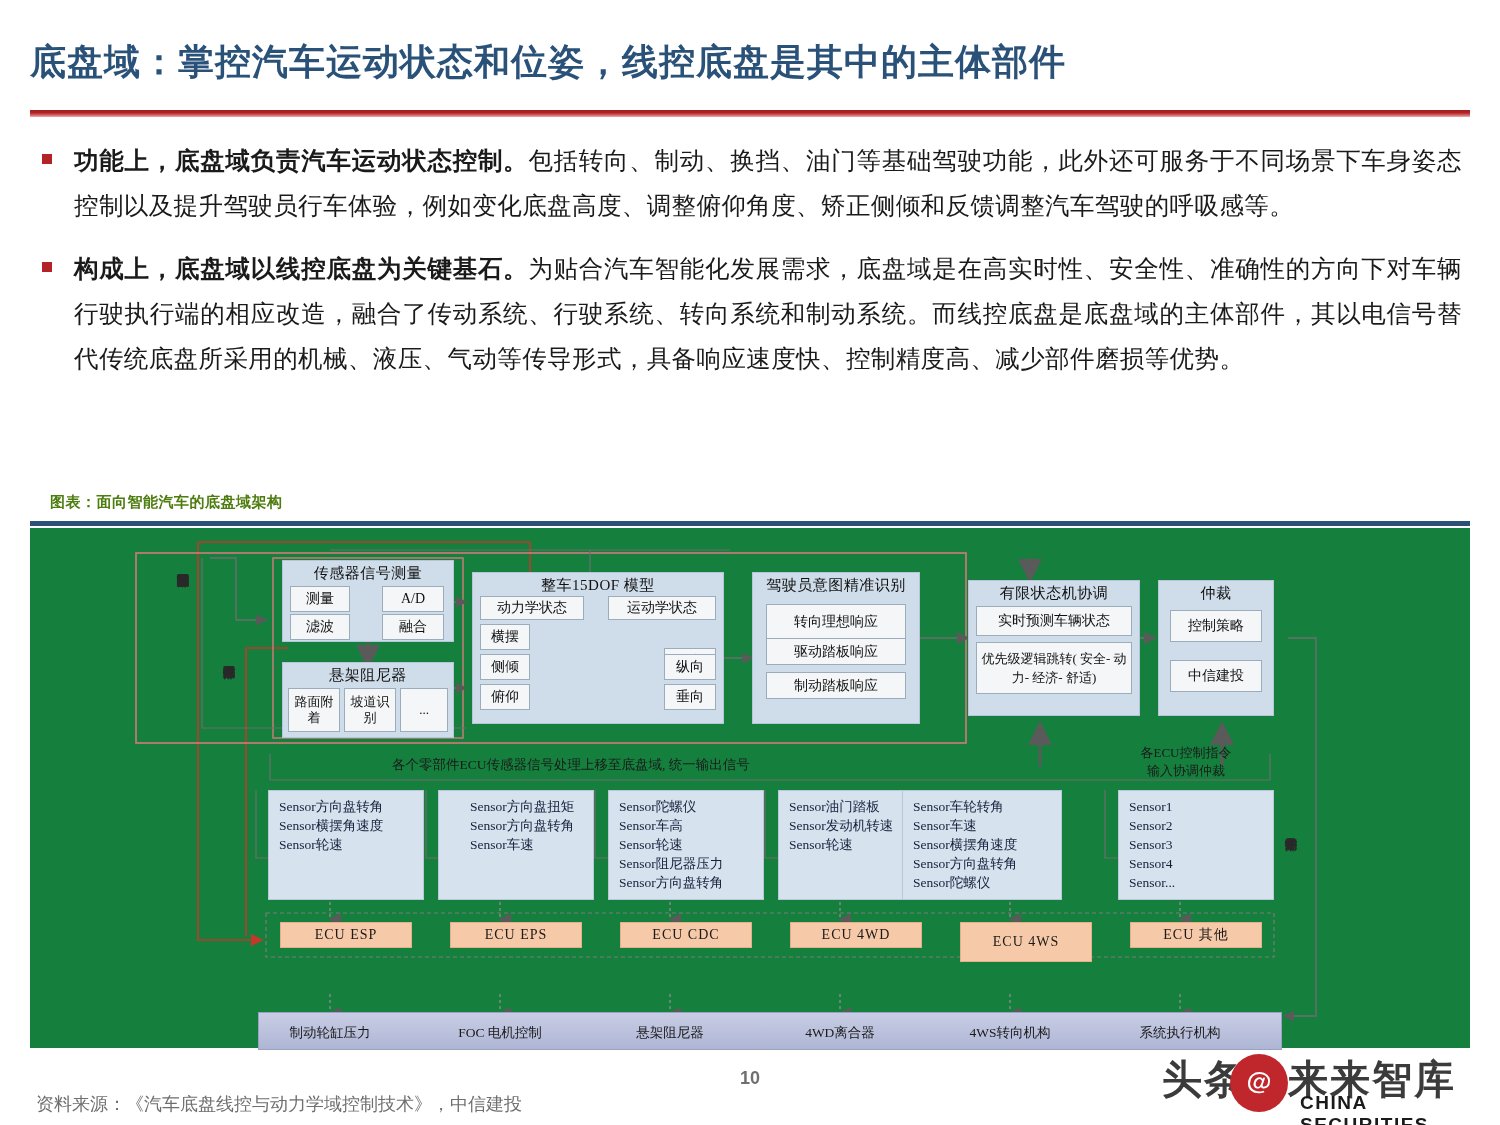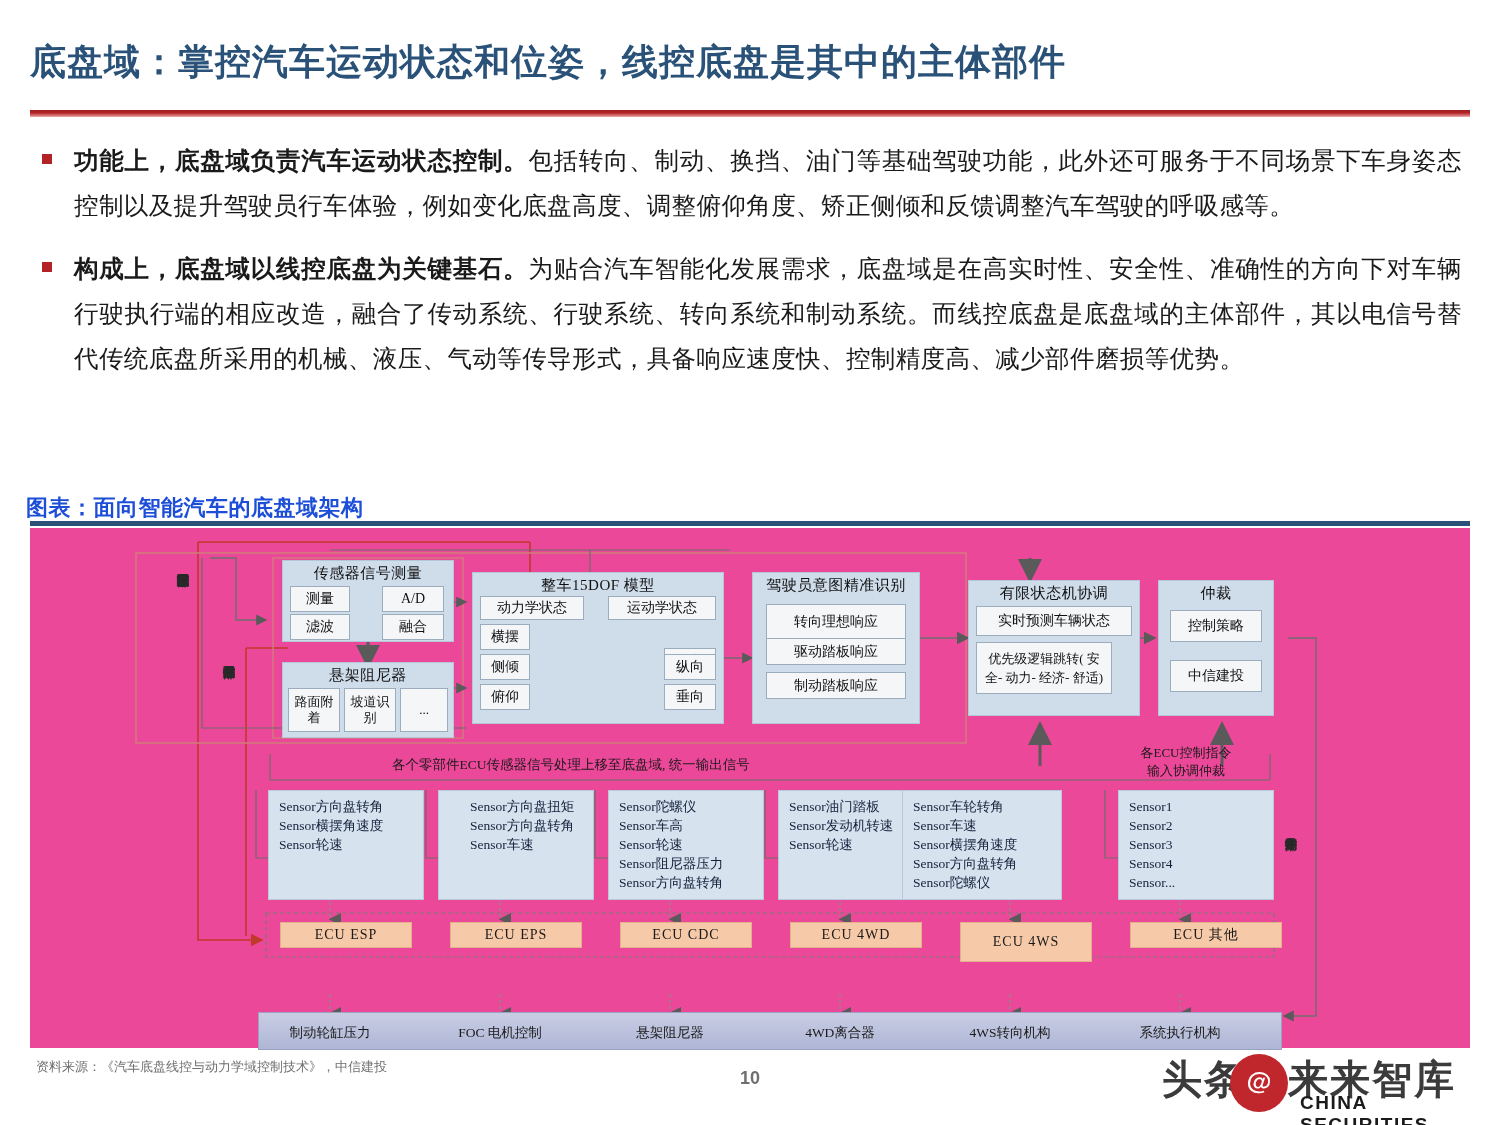--- a/index.html
+++ b/index.html
@@ -32,33 +32,33 @@
   }
   .bullet-text {
     font-size:24.5px; line-height:45px; color:#1a1a1a;
     text-align:justify; font-family:"Liberation Serif", serif;
     letter-spacing:0.4px;
   }
   .bullet-text b { font-weight:bold; }
 
   
   #fig-caption {
-    position:absolute; left:26px; top:493px;
-    font-size:22px; font-weight:bold; color:#1d4ed8;
+    position:absolute; left:50px; top:493px;
+    font-size:15px; font-weight:bold; color:#4d7c0f;
     font-family:"Liberation Serif", serif; letter-spacing:0.5px;
   }
   #fig-rule {
     position:absolute; left:30px; top:521px; width:1440px; height:5px;
     background:#2a5279;
   }
 
   
   #diagram {
     position:absolute; left:30px; top:528px; width:1440px; height:520px;
-    background:#ec4899;
+    background:#15803d;
   }
   #diagram svg { position:absolute; left:0; top:0; }
 
   
   .vlabel {
     position:absolute;
     writing-mode:vertical-rl;
     text-orientation:upright;
     font-size:12.5px; color:#2a2a2a; letter-spacing:0px;
     font-family:"Liberation Serif", serif;
@@ -127,22 +127,22 @@
     position:absolute; font-size:13.5px; color:#1a1a1a;
     font-family:"Liberation Serif", serif; white-space:nowrap;
   }
   .rightnote {
     position:absolute; font-size:13px; color:#1a1a1a;
     font-family:"Liberation Serif", serif; text-align:center; line-height:18px;
   }
 
   
   #source-note {
-    position:absolute; left:36px; top:1058px;
-    font-size:13px; color:#6f6f6f; font-family:"Liberation Serif", serif;
+    position:absolute; left:36px; top:1092px;
+    font-size:18px; color:#6f6f6f; font-family:"Liberation Serif", serif;
   }
   #page-number {
     position:absolute; left:0; top:1068px; width:1500px;
     text-align:center; font-size:18px; color:#6f6f6f; font-weight:bold;
     font-family:"Liberation Sans", sans-serif;
   }
   #watermark {
     position:absolute; right:18px; top:1046px;
     width:330px; height:72px;
   }
@@ -311,21 +311,21 @@
     <div class="panel-title">驾驶员意图精准识别</div>
   </div>
   <div class="wbox" style="left:736px; top:76px; width:140px; height:36px;">转向理想响应</div>
   <div class="wbox" style="left:736px; top:110px; width:140px; height:27px;">驱动踏板响应</div>
   <div class="wbox" style="left:736px; top:144px; width:140px; height:27px;">制动踏板响应</div>
 
   <div class="panel" style="left:938px; top:52px; width:172px; height:136px;">
     <div class="panel-title">有限状态机协调</div>
   </div>
   <div class="wbox" style="left:946px; top:78px; width:156px; height:30px;">实时预测车辆状态</div>
-  <div class="wbox" style="left:946px; top:114px; width:136px; height:52px; font-size:13px; line-height:19px; padding:0 4px;">优先级逻辑跳转( 安全- 动力- 经济- 舒适)</div>
+  <div class="wbox" style="left:946px; top:114px; width:156px; height:52px; font-size:13px; line-height:19px; padding:0 4px;">优先级逻辑跳转( 安全- 动力- 经济- 舒适)</div>
 
   <div class="panel" style="left:1128px; top:52px; width:116px; height:136px;">
     <div class="panel-title">仲裁</div>
   </div>
   <div class="wbox" style="left:1140px; top:82px; width:92px; height:32px;">控制策略</div>
   <div class="wbox" style="left:1140px; top:132px; width:92px; height:32px;">中信建投</div>
 
   <div class="midnote" style="left:362px; top:228px;">各个零部件ECU传感器信号处理上移至底盘域, 统一输出信号</div>
   <div class="rightnote" style="left:1076px; top:216px; width:160px;">
     <div>各ECU控制指令</div>
@@ -376,21 +376,21 @@
   <div class="ecubox" style="left:930px; top:394px; width:132px; height:40px;">ECU  4WS</div>
   <div class="syscol" style="left:918px; top:380px; width:156px; height:86px; z-index:-1;">4WS</div>
 
   <div class="sensorcol" style="left:1088px; top:262px; width:156px; height:110px;">
     <div>Sensor1</div>
     <div>Sensor2</div>
     <div>Sensor3</div>
     <div>Sensor4</div>
     <div>Sensor...</div>
   </div>
-  <div class="ecubox" style="left:1100px; top:394px; width:152px; height:26px;">ECU  其他</div>
+  <div class="ecubox" style="left:1100px; top:394px; width:132px; height:26px;">ECU  其他</div>
   <div class="syscol" style="left:1088px; top:380px; width:156px; height:86px; z-index:-1;">其他系统</div>
 
   <div id="actuator-bar" style="left:228px; top:484px; width:1024px; height:38px;"></div>
   <div class="actlabel" style="left:240px; top:496px; width:120px;">制动轮缸压力</div>
   <div class="actlabel" style="left:410px; top:496px; width:120px;">FOC 电机控制</div>
   <div class="actlabel" style="left:580px; top:496px; width:120px;">悬架阻尼器</div>
   <div class="actlabel" style="left:750px; top:496px; width:120px;">4WD离合器</div>
   <div class="actlabel" style="left:920px; top:496px; width:120px;">4WS转向机构</div>
   <div class="actlabel" style="left:1090px; top:496px; width:120px;">系统执行机构</div>
 </div>

